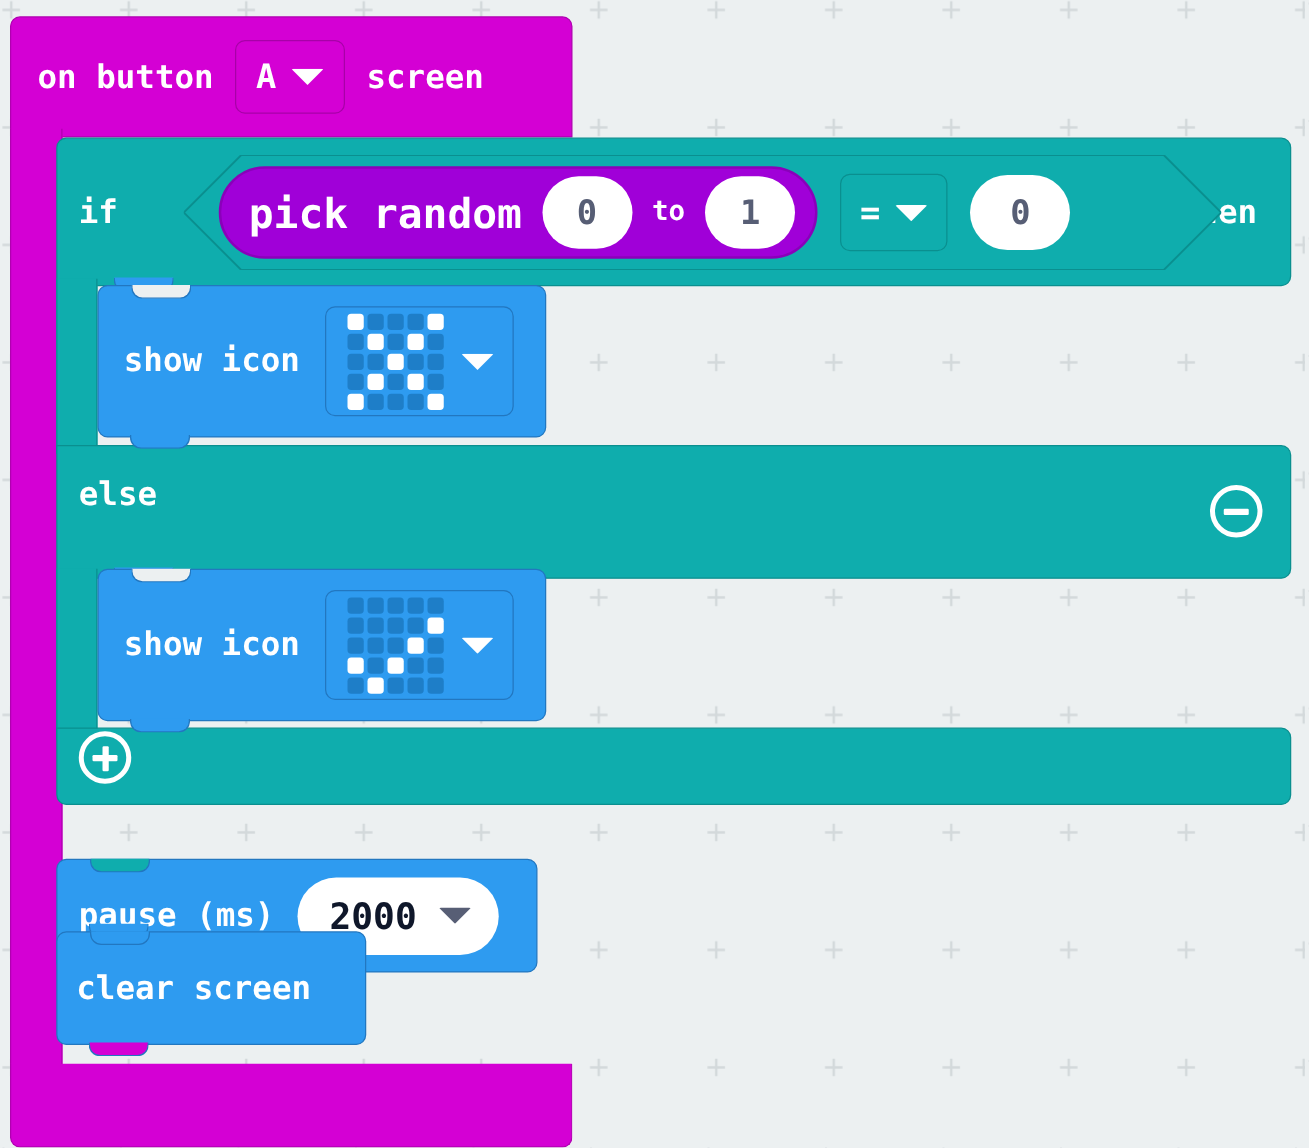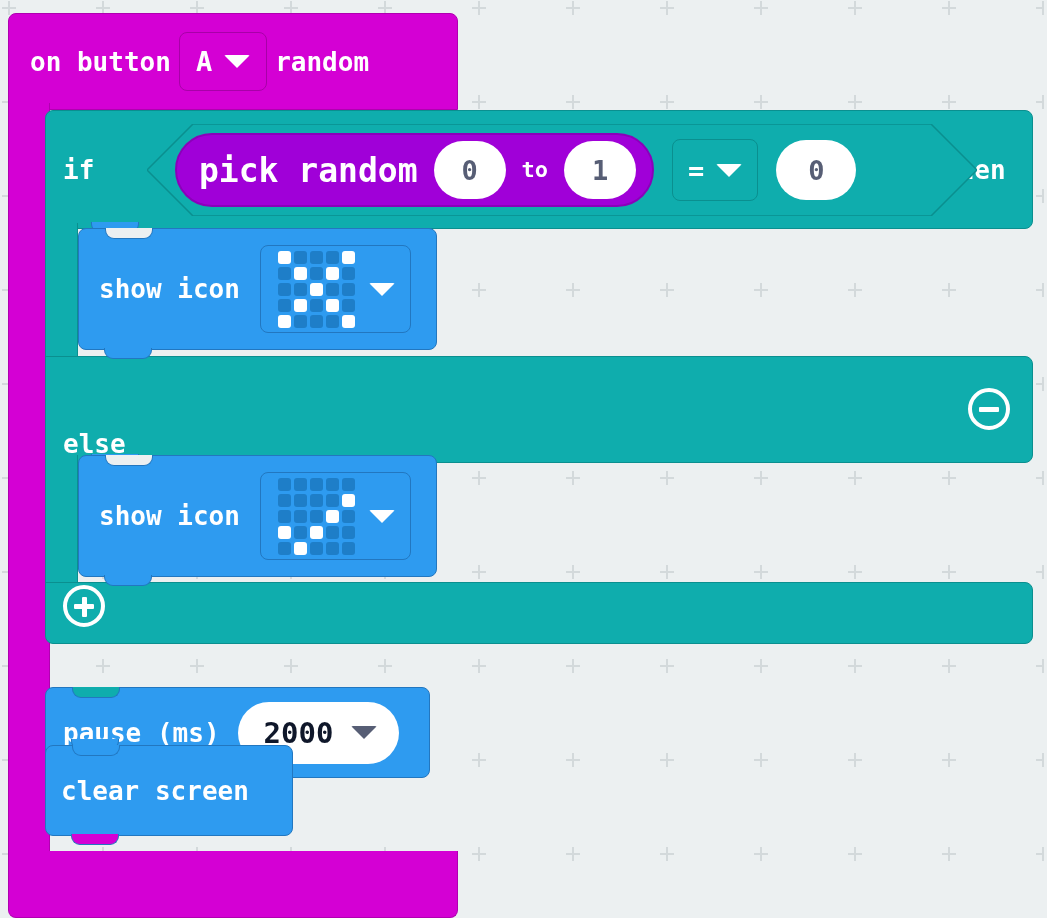--- a/index.html
+++ b/index.html
@@ -87,21 +87,21 @@
     border-radius: 0 0 8px 8px;
     box-sizing: border-box;
   }
   #event-label-row {
     position: absolute;
     left: 22px;
     top: 0;
     height: 97px;
     display: flex;
     align-items: center;
-    gap: 8px;
+    gap: 17px;
   }
   .dropdown-field-magenta {
     background: #d400d4;
     border: 1.5px solid #a800a8;
     border-radius: 8px;
     height: 59px;
     box-sizing: border-box;
     display: flex;
     align-items: center;
     gap: 12px;
@@ -181,21 +181,20 @@
     display: flex;
     align-items: center;
   }
   #else-label {
     position: absolute;
     left: 18px;
     top: 232px;
     height: 107px;
     display: flex;
     align-items: center;
-    margin-top: 48px;
   }
   #then-label {
     position: absolute;
     left: 898px;
     top: 0;
     height: 119px;
     display: flex;
     align-items: center;
   }
 
@@ -399,21 +398,21 @@
   <div class="event-body-bottom"></div>
 
   <div id="event-label-row">
     <span class="btext">on button</span>
 
     <div class="dropdown-field-magenta">
       <span class="btext" style="font-size:27px;">A</span>
       <span class="caret"></span>
     </div>
 
-    <span class="btext">random</span>
+    <span class="btext">screen</span>
   </div>
 </div>
 
 <div id="if-block">
 
   <div class="if-header"></div>
   <div class="if-arm" id="if-arm-1"></div>
   <div class="else-bar"></div>
   <div class="if-arm" id="if-arm-2"></div>
   <div class="if-footer"></div>

